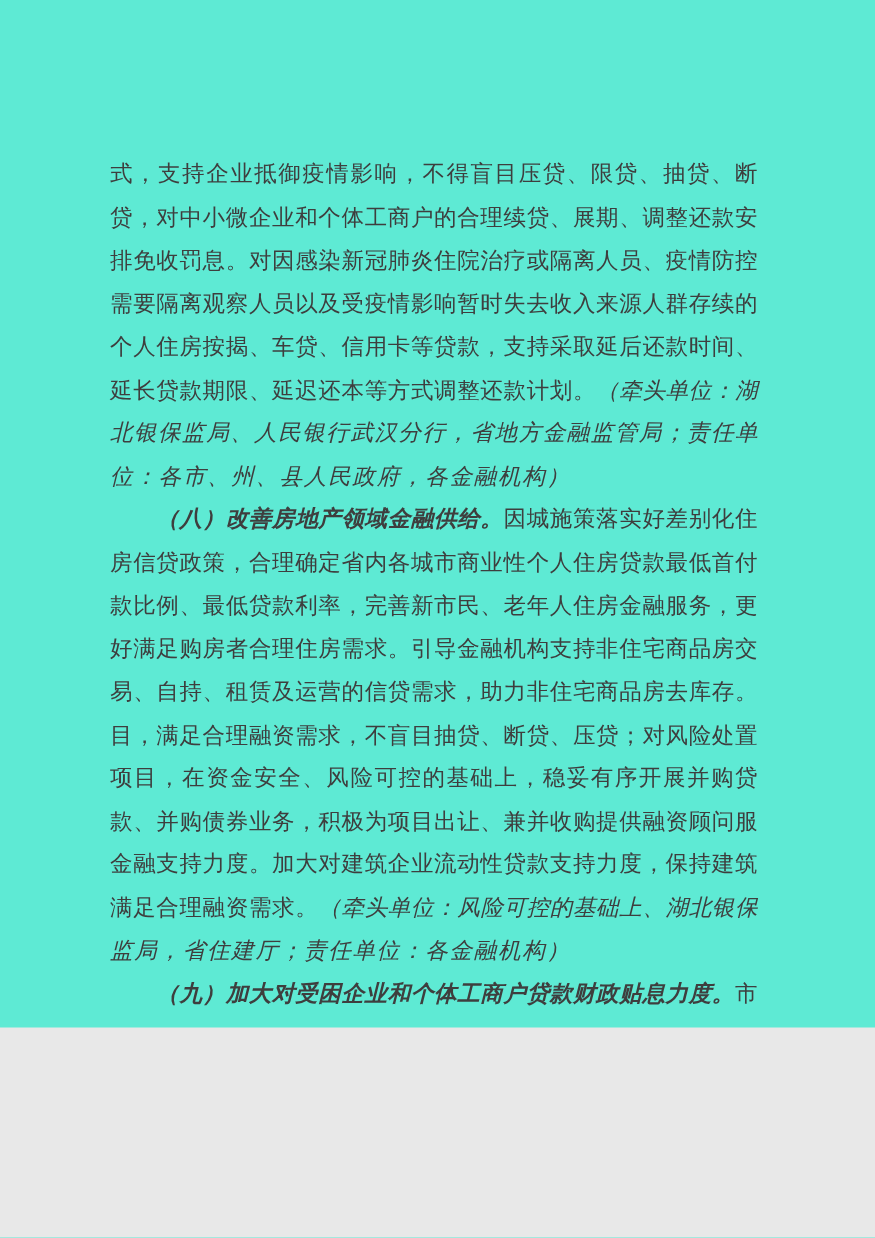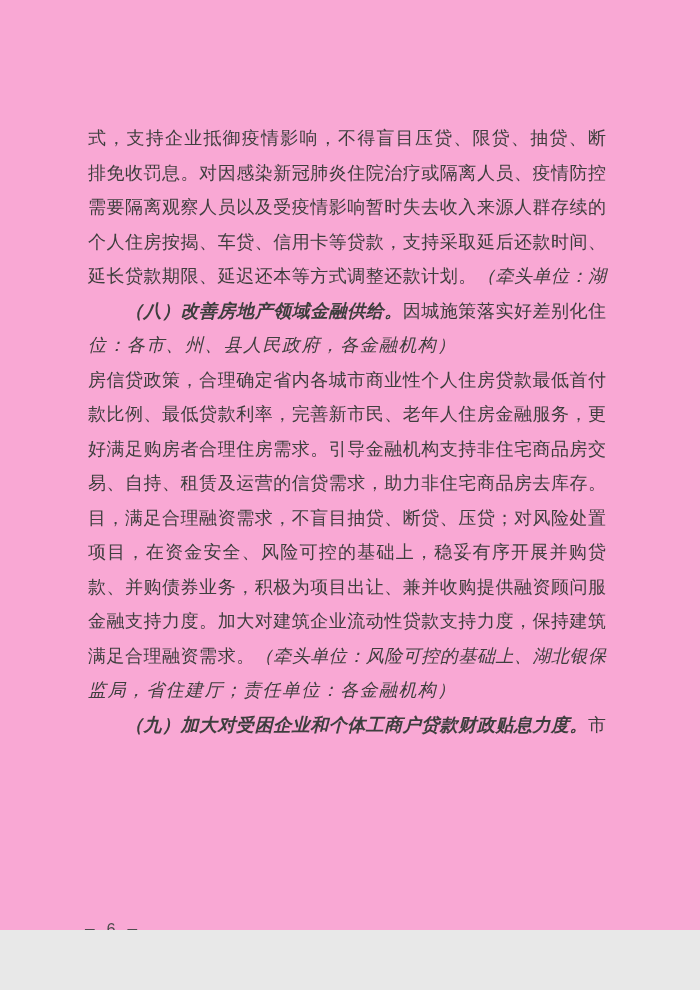--- a/index.html
+++ b/index.html
@@ -1,24 +1,24 @@
 <!DOCTYPE html>
 <html><head>
 <meta charset="utf-8">
 <style>
   html, body { margin: 0; padding: 0; }
   body { background: #e8e8e8; }
   .page {
     position: relative;
     width: 700px;
-    height: 930px;
+    height: 822px;
     margin: 0 auto;
-    background: #f9a8d4;
+    background: #5eead4;
     color: #3e3e3e;
-    font-family: Liberation Mono, monospace;
+    font-family: Liberation Serif, serif;
     overflow: hidden;
   }
   .body-text {
     position: absolute;
     left: 88px;
     top: 122px;
     width: 518px;
   }
   .line {
     height: 34.5px;
@@ -51,26 +51,28 @@
     color: #4a4a4a;
     letter-spacing: 1px;
   }
 </style>
 </head>
 <body>
 
 <div class="page">
   <main class="body-text">
       <div class="line justify"><span class="seg-body">式，支持企业抵御疫情影响，不得盲目压贷、限贷、抽贷、断</span></div>
+      <div class="line justify"><span class="seg-body">贷，对中小微企业和个体工商户的合理续贷、展期、调整还款安</span></div>
       <div class="line justify"><span class="seg-body">排免收罚息。对因感染新冠肺炎住院治疗或隔离人员、疫情防控</span></div>
       <div class="line justify"><span class="seg-body">需要隔离观察人员以及受疫情影响暂时失去收入来源人群存续的</span></div>
       <div class="line justify"><span class="seg-body">个人住房按揭、车贷、信用卡等贷款，支持采取延后还款时间、</span></div>
       <div class="line justify"><span class="seg-body">延长贷款期限、延迟还本等方式调整还款计划。</span><span class="seg-kaiti">（牵头单位：湖</span></div>
+      <div class="line justify"><span class="seg-kaiti">北银保监局、人民银行武汉分行，省地方金融监管局；责任单</span></div>
+      <div class="line left"><span class="seg-kaiti">位：各市、州、县人民政府，各金融机构）</span></div>
       <div class="line justify indent"><span class="seg-kaiti-bold">（八）改善房地产领域金融供给。</span><span class="seg-body">因城施策落实好差别化住</span></div>
-      <div class="line left"><span class="seg-kaiti">位：各市、州、县人民政府，各金融机构）</span></div>
       <div class="line justify"><span class="seg-body">房信贷政策，合理确定省内各城市商业性个人住房贷款最低首付</span></div>
       <div class="line justify"><span class="seg-body">款比例、最低贷款利率，完善新市民、老年人住房金融服务，更</span></div>
       <div class="line justify"><span class="seg-body">好满足购房者合理住房需求。引导金融机构支持非住宅商品房交</span></div>
       <div class="line justify"><span class="seg-body">易、自持、租赁及运营的信贷需求，助力非住宅商品房去库存。</span></div>
       <div class="line justify"><span class="seg-body">目，满足合理融资需求，不盲目抽贷、断贷、压贷；对风险处置</span></div>
       <div class="line justify"><span class="seg-body">项目，在资金安全、风险可控的基础上，稳妥有序开展并购贷</span></div>
       <div class="line justify"><span class="seg-body">款、并购债券业务，积极为项目出让、兼并收购提供融资顾问服</span></div>
       <div class="line justify"><span class="seg-body">金融支持力度。加大对建筑企业流动性贷款支持力度，保持建筑</span></div>
       <div class="line justify"><span class="seg-body">满足合理融资需求。</span><span class="seg-kaiti">（牵头单位：风险可控的基础上、湖北银保</span></div>
       <div class="line left"><span class="seg-kaiti">监局，省住建厅；责任单位：各金融机构）</span></div>

